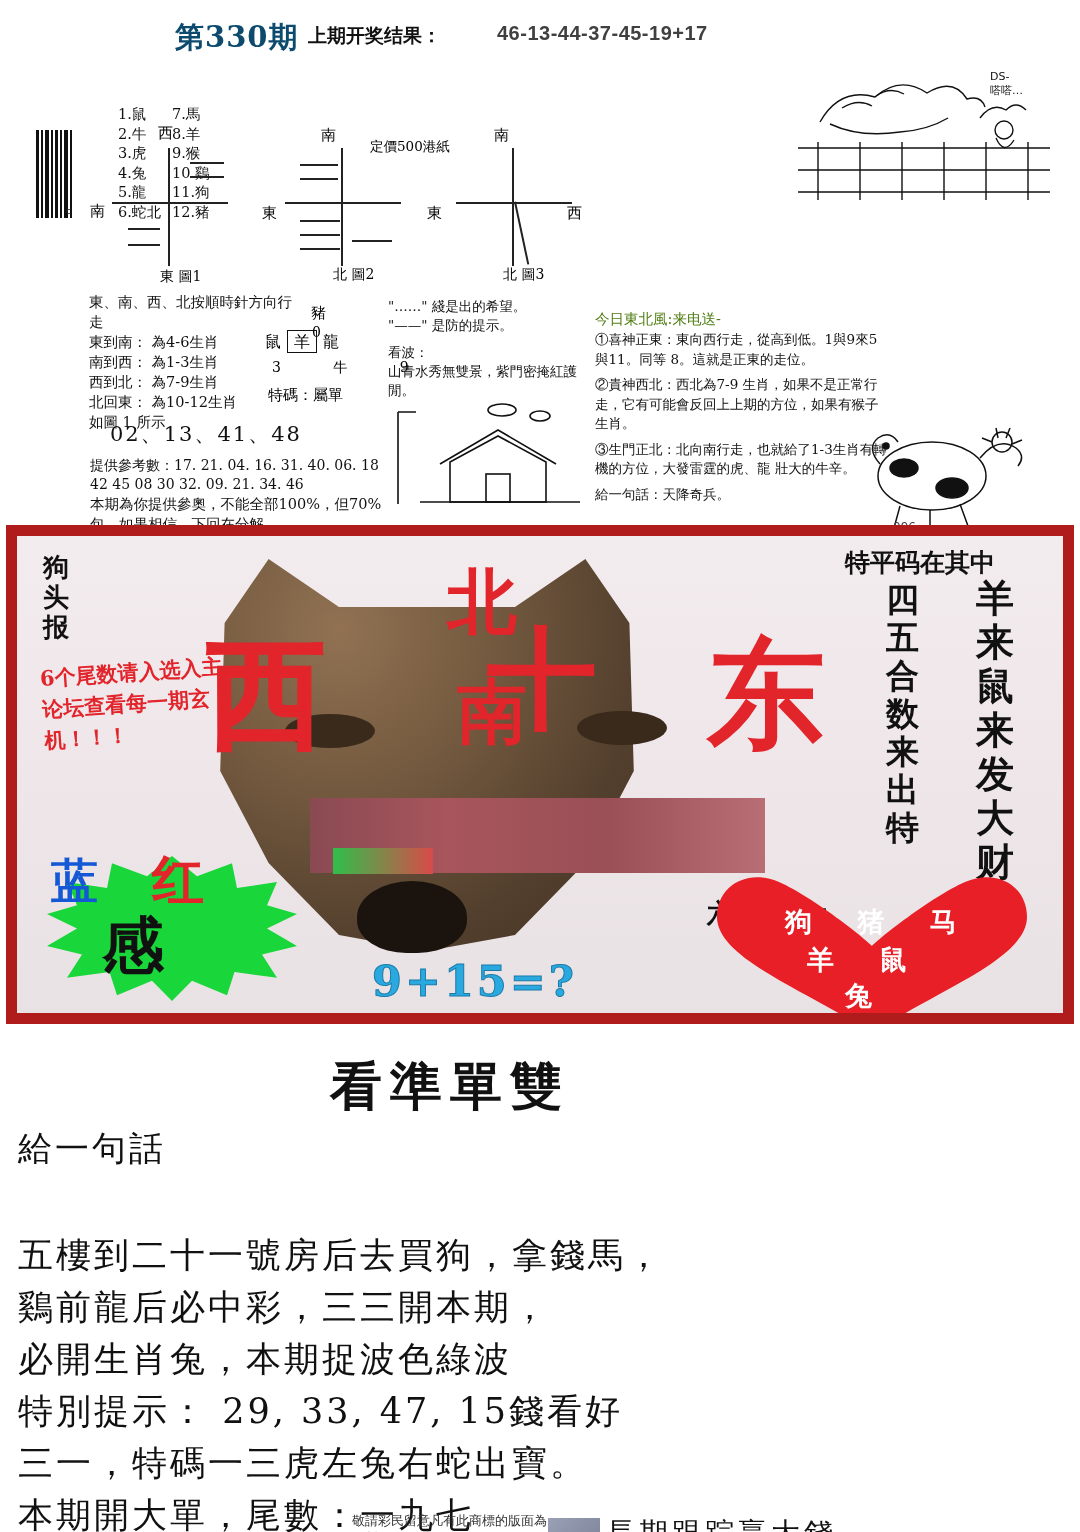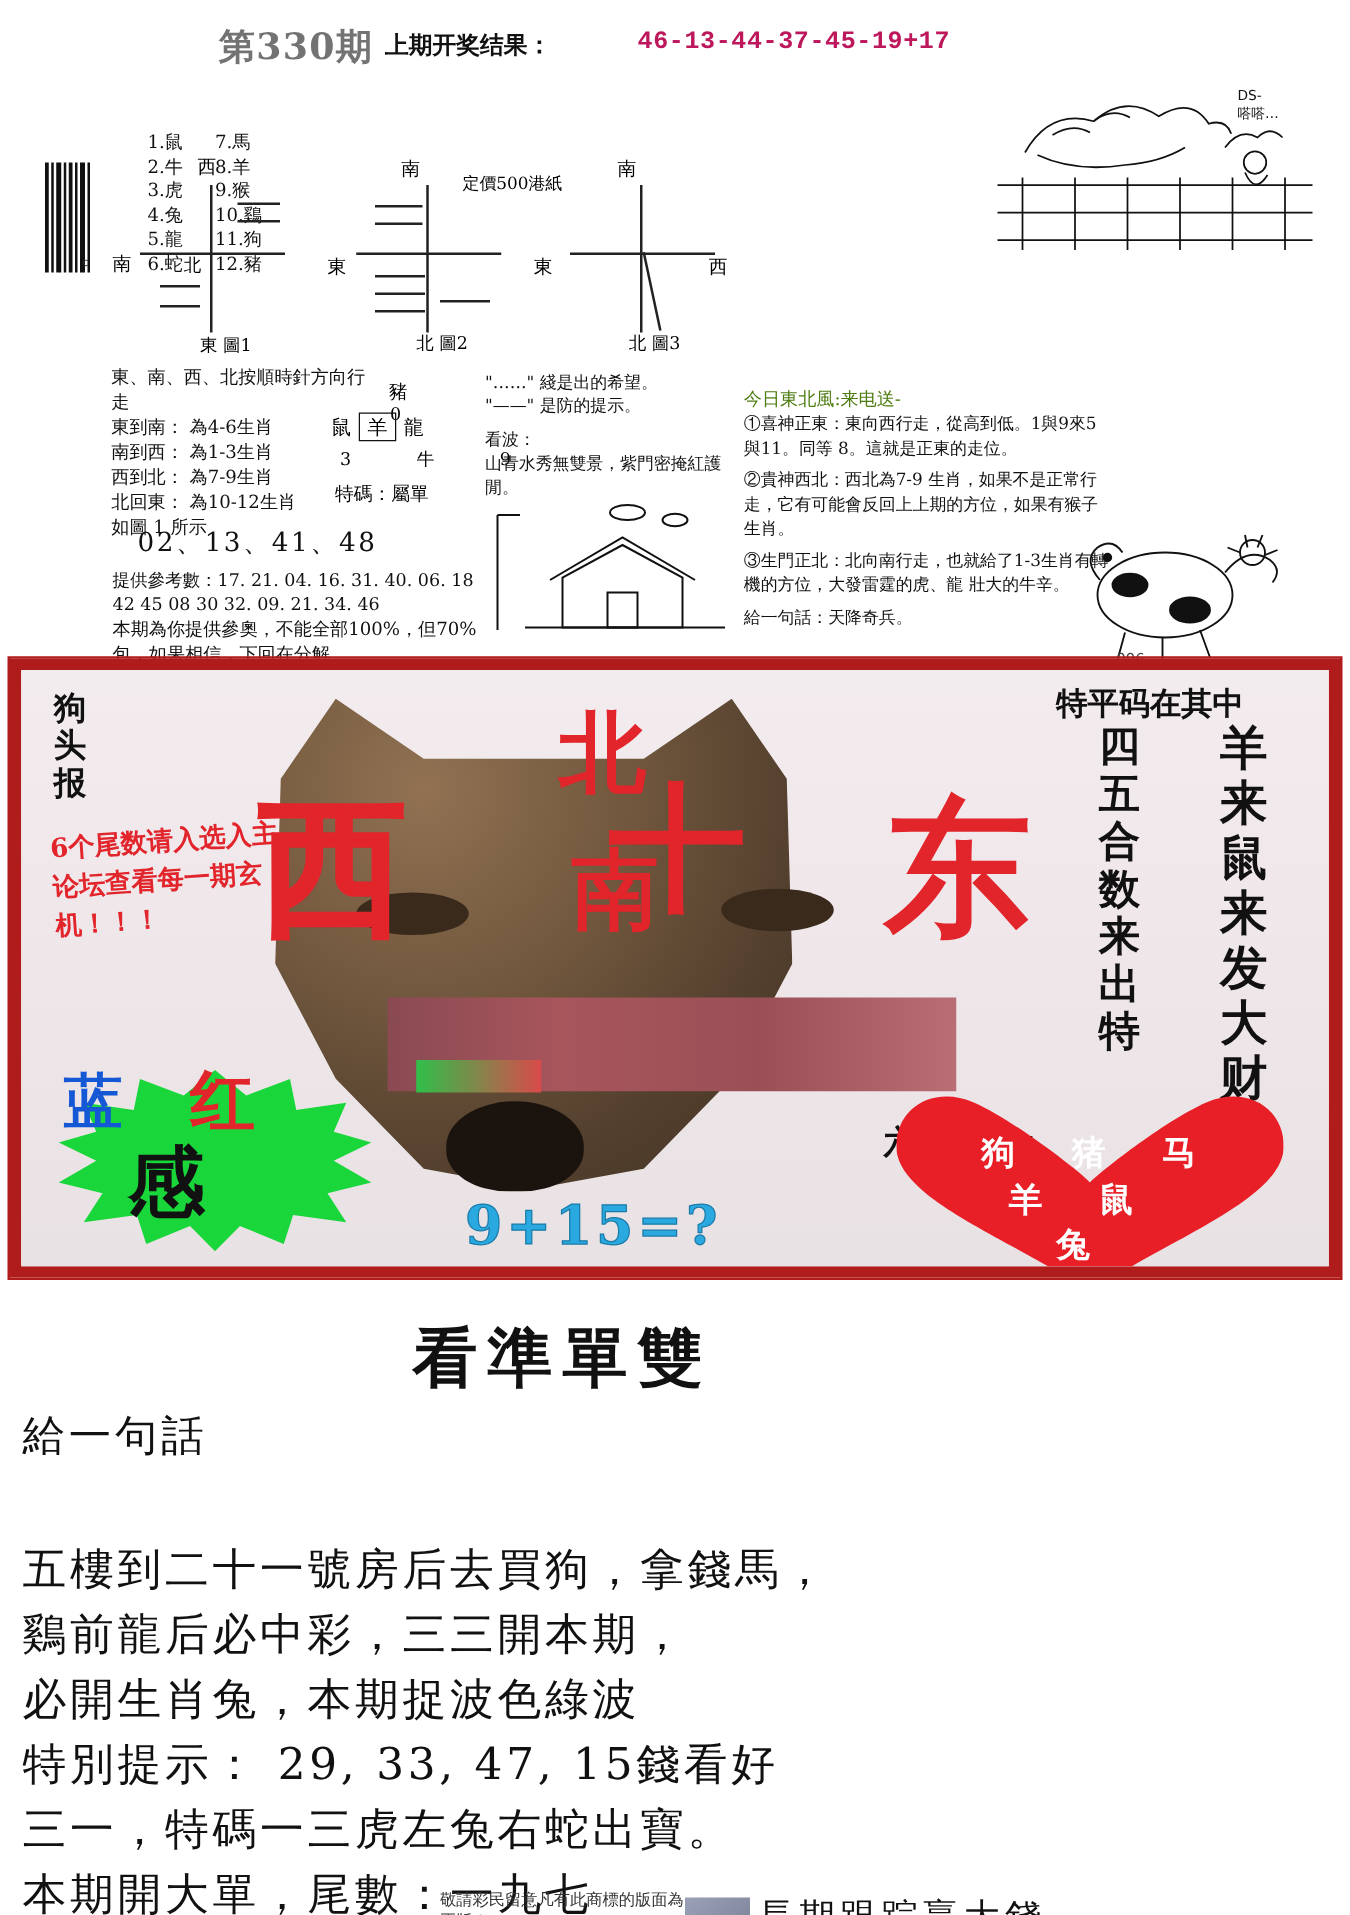--- a/index.html
+++ b/index.html
@@ -11,32 +11,32 @@
     position:relative;
     overflow:hidden;
   }
   .page { position:relative; width:1080px; height:1532px; }
 
   
   .header { position:absolute; left:0; top:0; width:1080px; height:52px; }
   .issue {
     position:absolute; left:175px; top:18px;
     font-family:"DejaVu Serif", serif;
-    font-weight:bold; font-size:29px; color:#737373;
+    font-weight:bold; font-size:29px; color:#0c4a6e;
     letter-spacing:1px;
   }
   .lastlabel {
     position:absolute; left:308px; top:23px;
     font-family:"DejaVu Sans", sans-serif;
     font-size:19px; color:#111; font-weight:bold;
   }
   .lastnums {
     position:absolute; left:497px; top:22px;
-    font-family:Liberation Mono, monospace;
-    font-size:20px; color:#be185d; font-weight:bold; letter-spacing:.5px;margin-left:13px;
+    font-family:Liberation Sans, sans-serif;
+    font-size:20px; color:#404040; font-weight:bold; letter-spacing:.5px;
   }
 
   
   .top-panel { position:absolute; left:0; top:52px; width:1080px; height:470px; }
 
   
   .barcode { position:absolute; left:36px; top:78px; width:38px; height:90px; }
   .barcode i { position:absolute; top:0; height:88px; background:#111; display:block; }
   .barcode .lbl {
     position:absolute; left:30px; top:76px; font-size:9px; color:#333;
@@ -206,22 +206,22 @@
     font-family:"DejaVu Serif",serif; font-size:43px; font-weight:bold;
     color:#2aa9e0; letter-spacing:3px;
     -webkit-text-stroke:1px #1b7ba8;
   }
   .topline-right {
     position:absolute; left:828px; top:10px;
     font-family:"DejaVu Serif",serif; font-size:25px; font-weight:bold; color:#111;
   }
   .vcol-1 {
     position:absolute; left:862px; top:45px; width:40px;
-    font-family:Liberation Mono, monospace; font-size:33px; font-weight:bold;
-    line-height:38px; color:#111; text-align:left;
+    font-family:Liberation Serif, serif; font-size:33px; font-weight:bold;
+    line-height:38px; color:#111; text-align:right;
   }
   .vcol-2 {
     position:absolute; left:955px; top:40px; width:46px;
     font-family:"DejaVu Serif",serif; font-size:38px; font-weight:bold;
     line-height:44px; color:#111; text-align:center;
   }
   .six-title {
     position:absolute; left:690px; top:320px;
     font-family:"DejaVu Serif",serif; font-size:26px; font-weight:bold; color:#111;margin-top:40px;
   }

